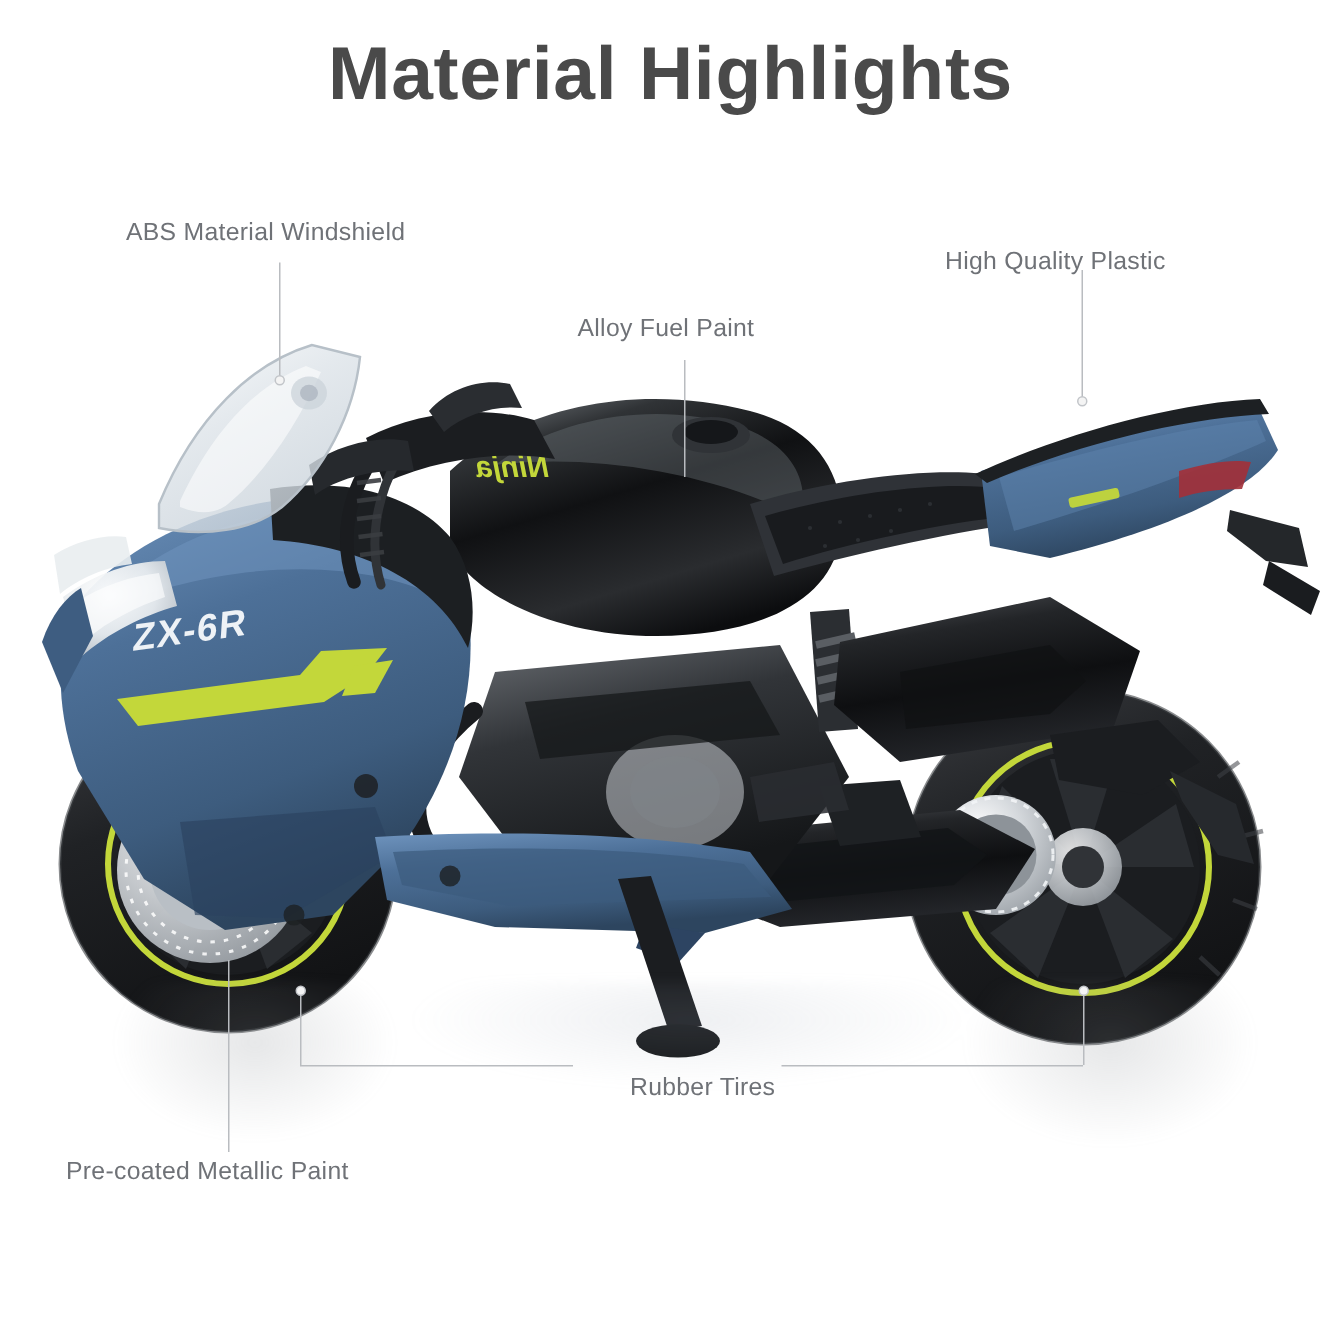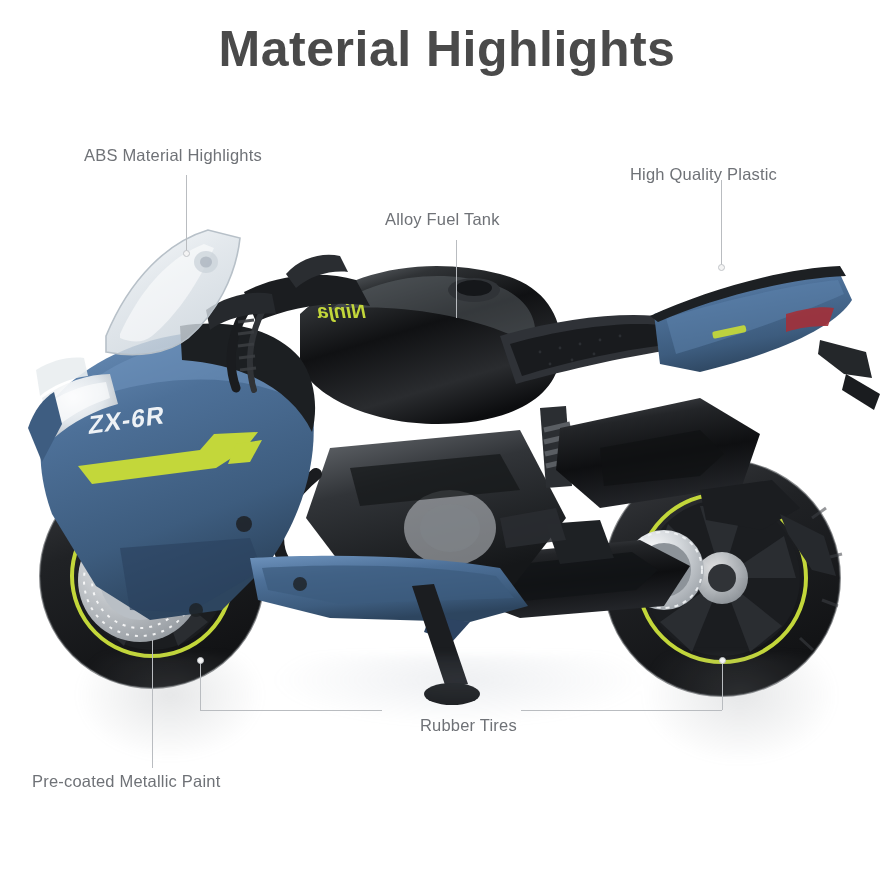--- a/index.html
+++ b/index.html
@@ -28,21 +28,21 @@
     position:absolute;
     font-size:16.5px;
     color:#6f7277;
     white-space:nowrap;
     letter-spacing:.2px;
   }
   #lbl-windshield { left:84px;  top:146px; }
   #lbl-tank       { left:385px; top:210px; }
   #lbl-plastic    { left:630px; top:165px; }
   #lbl-tires      { left:390px; top:716px;margin-left:30px; }
-  #lbl-paint      { left:32px;  top:772px; }
+  #lbl-paint      { left:44px;  top:772px; }
 
   
   .lead   { position:absolute; background:#b9bcc0; }
   .lead.v { width:1px; }
   .lead.h { height:1px; }
   .dot {
     position:absolute; width:7px; height:7px; border-radius:50%;
     background:#f4f4f4; border:1px solid #c2c5c9;
   }
 
@@ -366,23 +366,23 @@
   <div class="lead v" id="ld-fw-v"></div>
 
   <div class="lead v" id="ld-tire-lv"></div>
   <div class="lead h" id="ld-tire-lh"></div>
   <div class="dot" style="left:197px; top:657px;"></div>
 
   <div class="lead v" id="ld-tire-rv"></div>
   <div class="lead h" id="ld-tire-rh"></div>
   <div class="dot" style="left:719px; top:657px;"></div>
 
-  <div class="callout" id="lbl-windshield">ABS Material Highlights</div>
-
-  <div class="callout" id="lbl-tank">Alloy Fuel Tank</div>
+  <div class="callout" id="lbl-windshield">ABS Material Windshield</div>
+
+  <div class="callout" id="lbl-tank">Alloy Fuel Paint</div>
 
   <div class="callout" id="lbl-plastic">High Quality Plastic</div>
 
   <div class="callout" id="lbl-tires">Rubber Tires</div>
 
   <div class="callout" id="lbl-paint">Pre-coated Metallic Paint</div>
 
 </div>
 
 </body></html>

